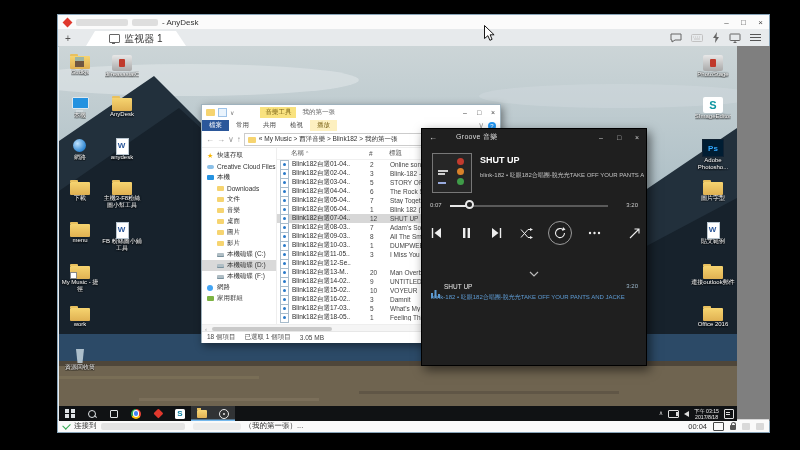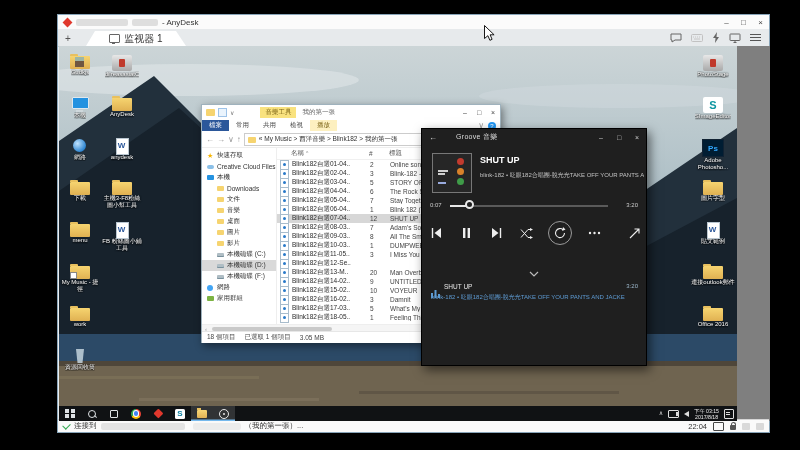--- a/index.html
+++ b/index.html
@@ -714,21 +714,21 @@
 
   <div class="abs" id="grayfill"></div>
 
   <div class="abs" id="ad-status">
     <span class="chk"></span>
     <span>连接到</span>
     <span class="sredact sr1"></span>
     <span class="sredact sr2"></span>
     <span>（我的第一張）...</span>
     <span class="right">
-      <span>22:04</span>
+      <span>00:04</span>
       <span class="st-mon"></span>
       <span class="st-lock"></span>
       <span class="st-dis"></span>
       <span class="st-dis"></span>
     </span>
   </div>
 </div>
 
 <span class="abs" id="cursor">
   <svg width="11" height="16" viewBox="0 0 11 16">

